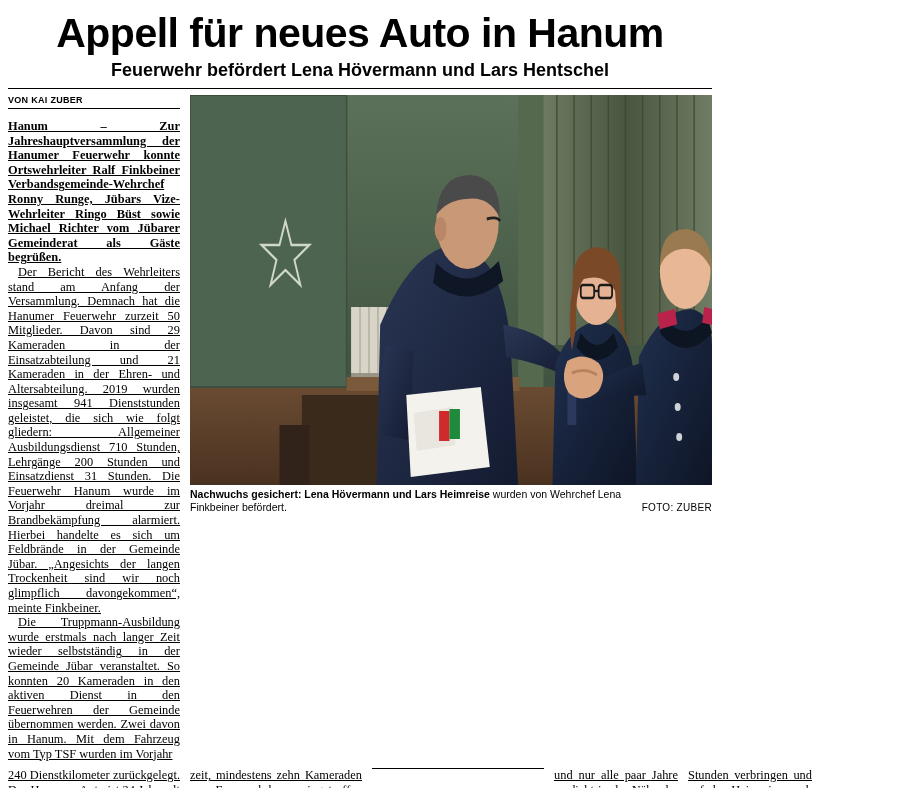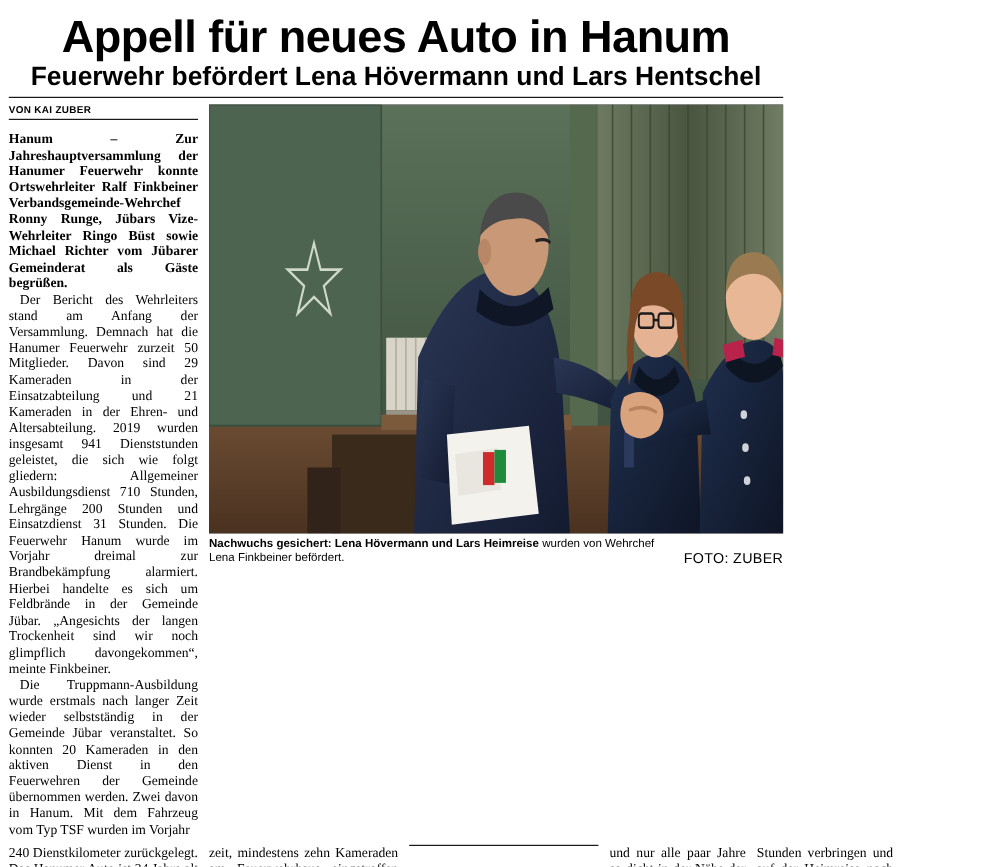--- a/index.html
+++ b/index.html
@@ -20,21 +20,21 @@
     font-weight: bold;
     font-size: 41px;
     line-height: 46px;
     text-align: center;
     letter-spacing: -0.5px;
     margin: 4px 0 2px 0;
   }
   .subheadline {
     font-family: "Liberation Sans", sans-serif;
     font-weight: bold;
-    font-size: 24px;
+    font-size: 18px;
     line-height: 24px;
     text-align: center;
     margin: 0 0 6px 0;
   }
   .rule-top {
     border-bottom: 1px solid #000;
     margin: 4px 0 6px 0;
   }
 
   
@@ -51,20 +51,21 @@
     border-bottom: 1px solid #000;
     margin-bottom: 10px;
   }
 
   .body-text {
     font-size: 12.4px;
     line-height: 14.6px;
     text-align: justify;
     text-justify: inter-word;
     hyphens: auto;
+    text-decoration: underline;
   }
   .body-text p { margin: 0; text-indent: 0; }
   .body-text p + p { text-indent: 10px; }
   .body-text .lead { font-weight: bold; }
 
   
   .photo {
     width: 100%;
     height: 390px;
     position: relative;
@@ -77,21 +78,21 @@
     font-family: "Liberation Sans", sans-serif;
     font-size: 10.5px;
     line-height: 13px;
     padding-top: 3px;
     display: flex;
     align-items: flex-end;
     gap: 6px;
   }
   .caption .txt { flex: 1 1 auto; }
   .caption b { font-weight: bold; }
-  .caption .credit { font-size: 13px; white-space: nowrap; letter-spacing: 0.3px; }
+  .caption .credit { font-size: 10px; white-space: nowrap; letter-spacing: 0.3px; }
 
   
   .lower {
     display: flex;
     gap: 10px;
     margin-top: 7px;
   }
   .lcol { width: 124px; flex: 0 0 124px; }
   .lcol.wide { width: 172px; flex: 0 0 172px; }
   .lcol .body-text { font-size: 12.4px; line-height: 14.6px; }

